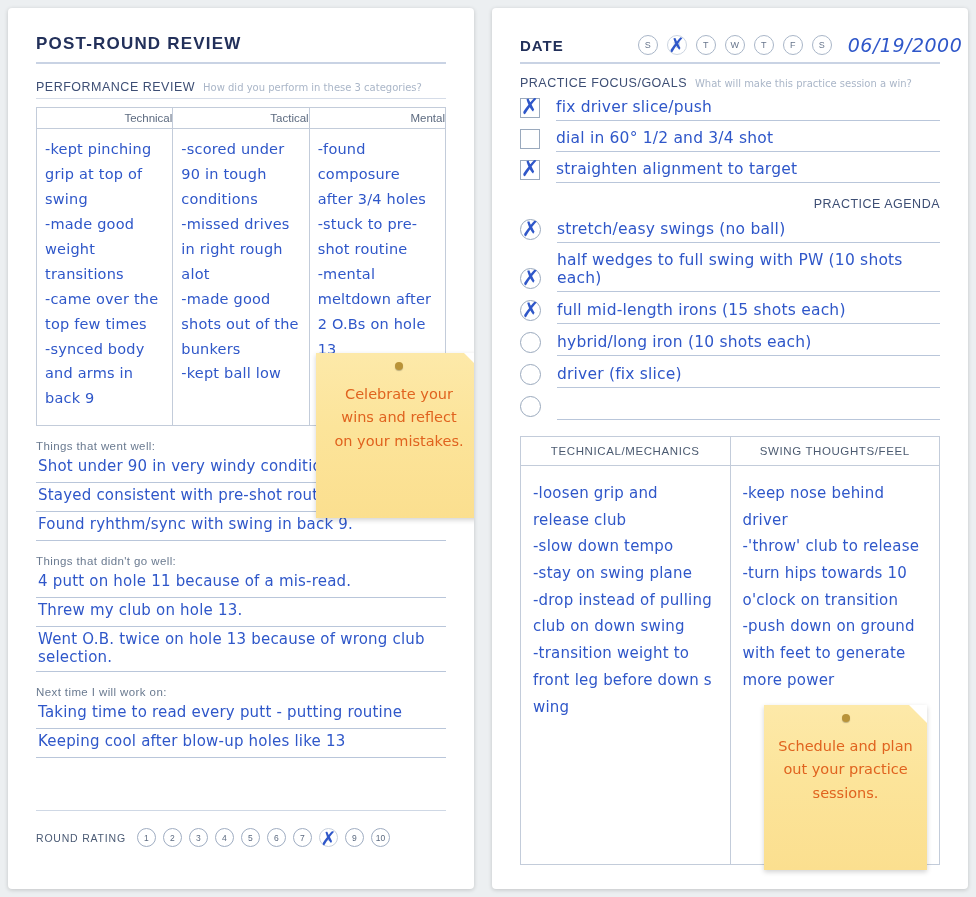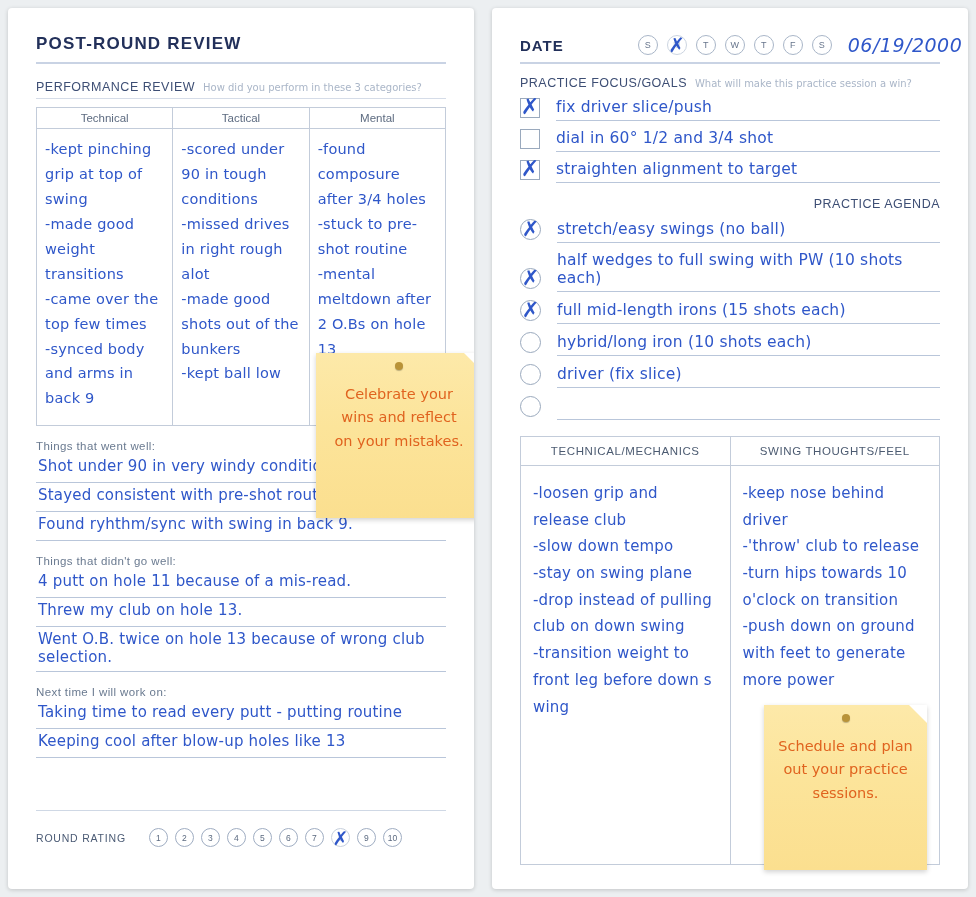--- a/index.html
+++ b/index.html
@@ -81,20 +81,21 @@
     table-layout: fixed;
   }
   table.cat th {
     border: 1px solid #c3ccda;
     font-weight: normal;
     font-family: "Liberation Sans", sans-serif;
     font-size: 11.5px;
     color: #5d6b80;
     padding: 4px 0;
     background: #fff;
+    text-align: right;
   }
   table.cat td {
     border: 1px solid #c3ccda;
     vertical-align: top;
     padding: 8px 8px 10px 8px;
     height: 278px;
   }
   table.cat td .hand { line-height: 1.72; display: block; font-size: 14.5px; }
 
   .wr-block { margin-top: 14px; }
@@ -113,21 +114,21 @@
     bottom: 42px;
     display: flex;
     align-items: center;
     gap: 7px;
   }
   #rating-label {
     font-family: "Liberation Sans", sans-serif;
     font-size: 10.5px;
     color: #4a5a74;
     letter-spacing: .8px;
-    margin-right: 16px;
+    margin-right: 4px;
   }
   .rating-dot {
     width: 17px; height: 17px;
     border: 1px solid #9fadc2;
     border-radius: 50%;
     display: flex; align-items: center; justify-content: center;
     font-size: 8.5px;
     color: #5b6a80;
     font-family: "Liberation Sans", sans-serif;
     position: relative;

